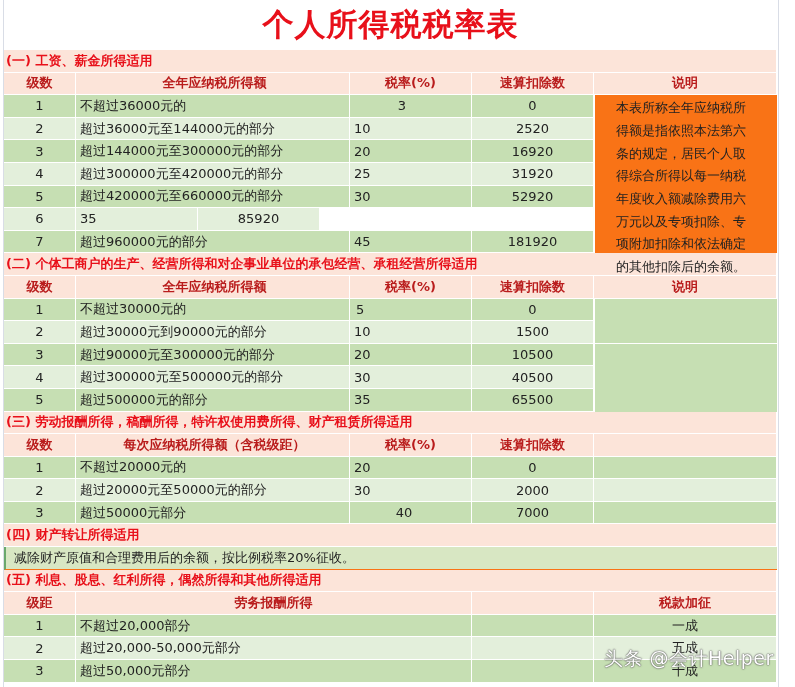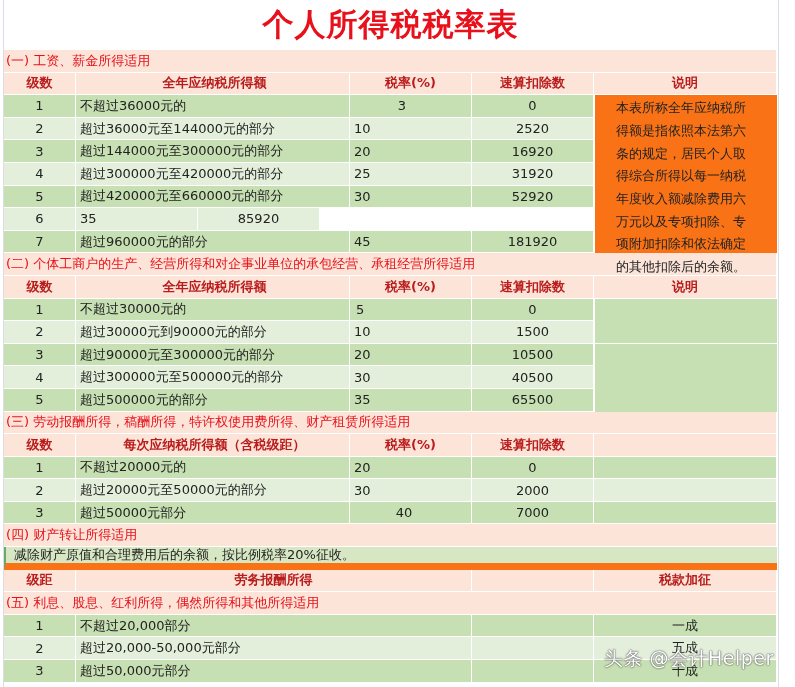--- a/index.html
+++ b/index.html
@@ -4,36 +4,36 @@
 <style>
   html, body { margin:0; padding:0; }
   body { width:795px; height:687px; background:#ffffff; position:relative; overflow:hidden;
          font-family:"DejaVu Sans", "Liberation Sans", sans-serif; font-size:13px; color:#222; }
   .gridline-v { position:absolute; top:0; bottom:0; width:1px; background:#d9dde6; }
   .title { position:absolute; left:4px; top:0; width:773px; height:50px; display:flex; align-items:center;
            justify-content:center; color:#e8101a; font-weight:bold; font-size:31px; letter-spacing:1px; background:#fff;}
   .sheet { position:absolute; left:4px; top:50px; width:773px; }
   .row { display:flex; height:22.6px; box-sizing:border-box; border-bottom:1px solid #ffffff; }
   .cell { box-sizing:border-box; border-right:1px solid #ffffff; display:flex; align-items:center; overflow:hidden; white-space:nowrap; }
-  .sec { background:#fce4d9; color:#e8101a; font-weight:normal; font-size:13px; padding-left:2px; width:773px; }
+  .sec { background:#fce4d9; color:#e8101a; font-weight:bold; font-size:13px; padding-left:2px; width:773px; }
   .hdr .cell { background:#fce4d9; color:#b91c1c; font-weight:bold; justify-content:center; }
   .odd .cell { background:#c6dfb3; }
   .even .cell { background:#e3efdb; }
   .c-lv { width:72px; justify-content:center; }
   .c-desc { width:274px; padding-left:4px; }
   .c-rate { width:122px; padding-left:0; }
   .c-rate.num { padding-left:2px; }
   .c-ded { width:122px; justify-content:center; }
   .c-note { width:183px; }
   .rate-txt { display:inline-block; width:100px; text-align:center; }
   .note-block { position:absolute; background:#f97316; border-left:1px solid #fff; box-sizing:border-box;
                 padding:2px 21px; font-size:13px; line-height:22.7px; white-space:normal; color:#222; }
   .note-empty { position:absolute; background:#c6dfb3; border-left:1px solid #fff; box-sizing:border-box; }
   .plain-row { display:flex; align-items:center; height:22.6px; background:#d8e7c3; padding-left:8px;
-               border-left:2px solid #6aa86c; box-sizing:border-box; border-bottom:7px solid #f97316;text-align:center; }
+               border-left:2px solid #6aa86c; box-sizing:border-box; border-bottom:1px solid #f97316;text-align:center; }
   .watermark { position:absolute; left:604px; top:646px; font-size:19px; color:#ffffff;
                text-shadow:0 0 2px #555, 0 0 1px #333; letter-spacing:0.5px; }
 </style>
 </head>
 <body>
 
 <div class="gridline-v" style="left:3px"></div>
 <div class="gridline-v" style="left:778px"></div>
 
 <div class="title">个人所得税税率表</div>
@@ -200,28 +200,28 @@
       </div>
     <div class="cell c-ded">7000</div>
     <div class="cell c-note"></div>
   </div>
 
   <div class="row">
     <div class="cell sec">(四) 财产转让所得适用</div>
   </div>
   <div class="plain-row">减除财产原值和合理费用后的余额，按比例税率20%征收。</div>
 
+  <div class="row">
+    <div class="cell sec">(五) 利息、股息、红利所得，偶然所得和其他所得适用</div>
+  </div>
   <div class="row hdr">
     <div class="cell c-lv">级距</div>
     <div class="cell" style="width:396px">劳务报酬所得</div>
     <div class="cell c-ded"></div>
     <div class="cell c-note" style="justify-content:center">税款加征</div>
-  </div>
-  <div class="row">
-    <div class="cell sec">(五) 利息、股息、红利所得，偶然所得和其他所得适用</div>
   </div>
   <div class="row odd">
     <div class="cell c-lv">1</div>
     <div class="cell" style="width:396px;padding-left:4px">不超过20,000部分</div>
     <div class="cell c-ded"></div>
     <div class="cell c-note" style="justify-content:center">一成</div>
   </div>
   <div class="row even">
     <div class="cell c-lv">2</div>
     <div class="cell" style="width:396px;padding-left:4px">超过20,000-50,000元部分</div>

